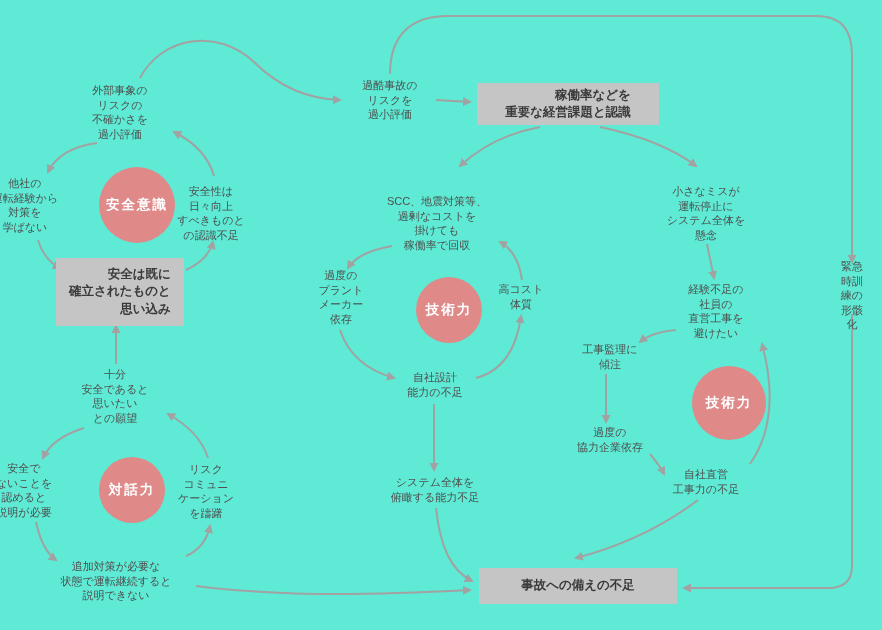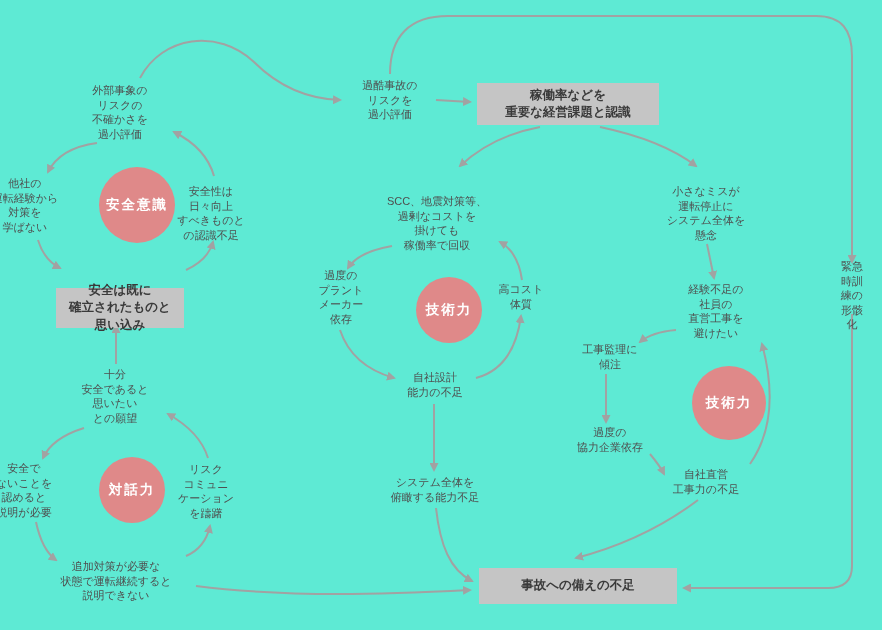--- a/index.html
+++ b/index.html
@@ -13,21 +13,21 @@
   .tnode {
     position:absolute; transform:translate(-50%,-50%);
     text-align:center; white-space:pre-line;
     font-size:11px; line-height:1.32; color:#4f4f4f;
     z-index:2;
   }
   .gbox {
     position:absolute; transform:translate(-50%,-50%);
     background:#c5c5c5; color:#3a3a3a;
     display:flex; align-items:center; justify-content:center;
-    text-align:center; white-space:pre-line;
+    text-align:right; white-space:pre-line;
     font-weight:bold; font-size:12.5px; line-height:1.4;
     z-index:2;
   }
   .circle {
     position:absolute; transform:translate(-50%,-50%);
     background:#df8989; color:#ffffff; border-radius:50%;
     display:flex; align-items:center; justify-content:center;
     font-weight:bold; font-size:13.5px; letter-spacing:2px;
     z-index:3;
     margin-left:17px;
@@ -140,21 +140,21 @@
   <div class="tnode" style="left:206px;top:491px">リスク
 コミュニ
 ケーション
 を躊躇</div>
   <div class="tnode" style="left:116px;top:581px">追加対策が必要な
 状態で運転継続すると
 説明できない</div>
 
   <div class="gbox" style="left:568px;top:104px;width:182px;height:42px">稼働率などを
 重要な経営課題と認識</div>
-  <div class="gbox" style="left:120px;top:308px;width:128px;height:40px">安全は既に
+  <div class="gbox" style="left:120px;top:292px;width:128px;height:68px">安全は既に
 確立されたものと
 思い込み</div>
   <div class="gbox" style="left:578px;top:586px;width:198px;height:36px">事故への備えの不足</div>
 
   <div class="circle c76" style="left:120px;top:205px">安全意識</div>
   <div class="circle c66" style="left:432px;top:310px">技術力</div>
   <div class="circle c66" style="left:115px;top:490px">対話力</div>
   <div class="circle c74" style="left:712px;top:403px">技術力</div>
 
 </div>

